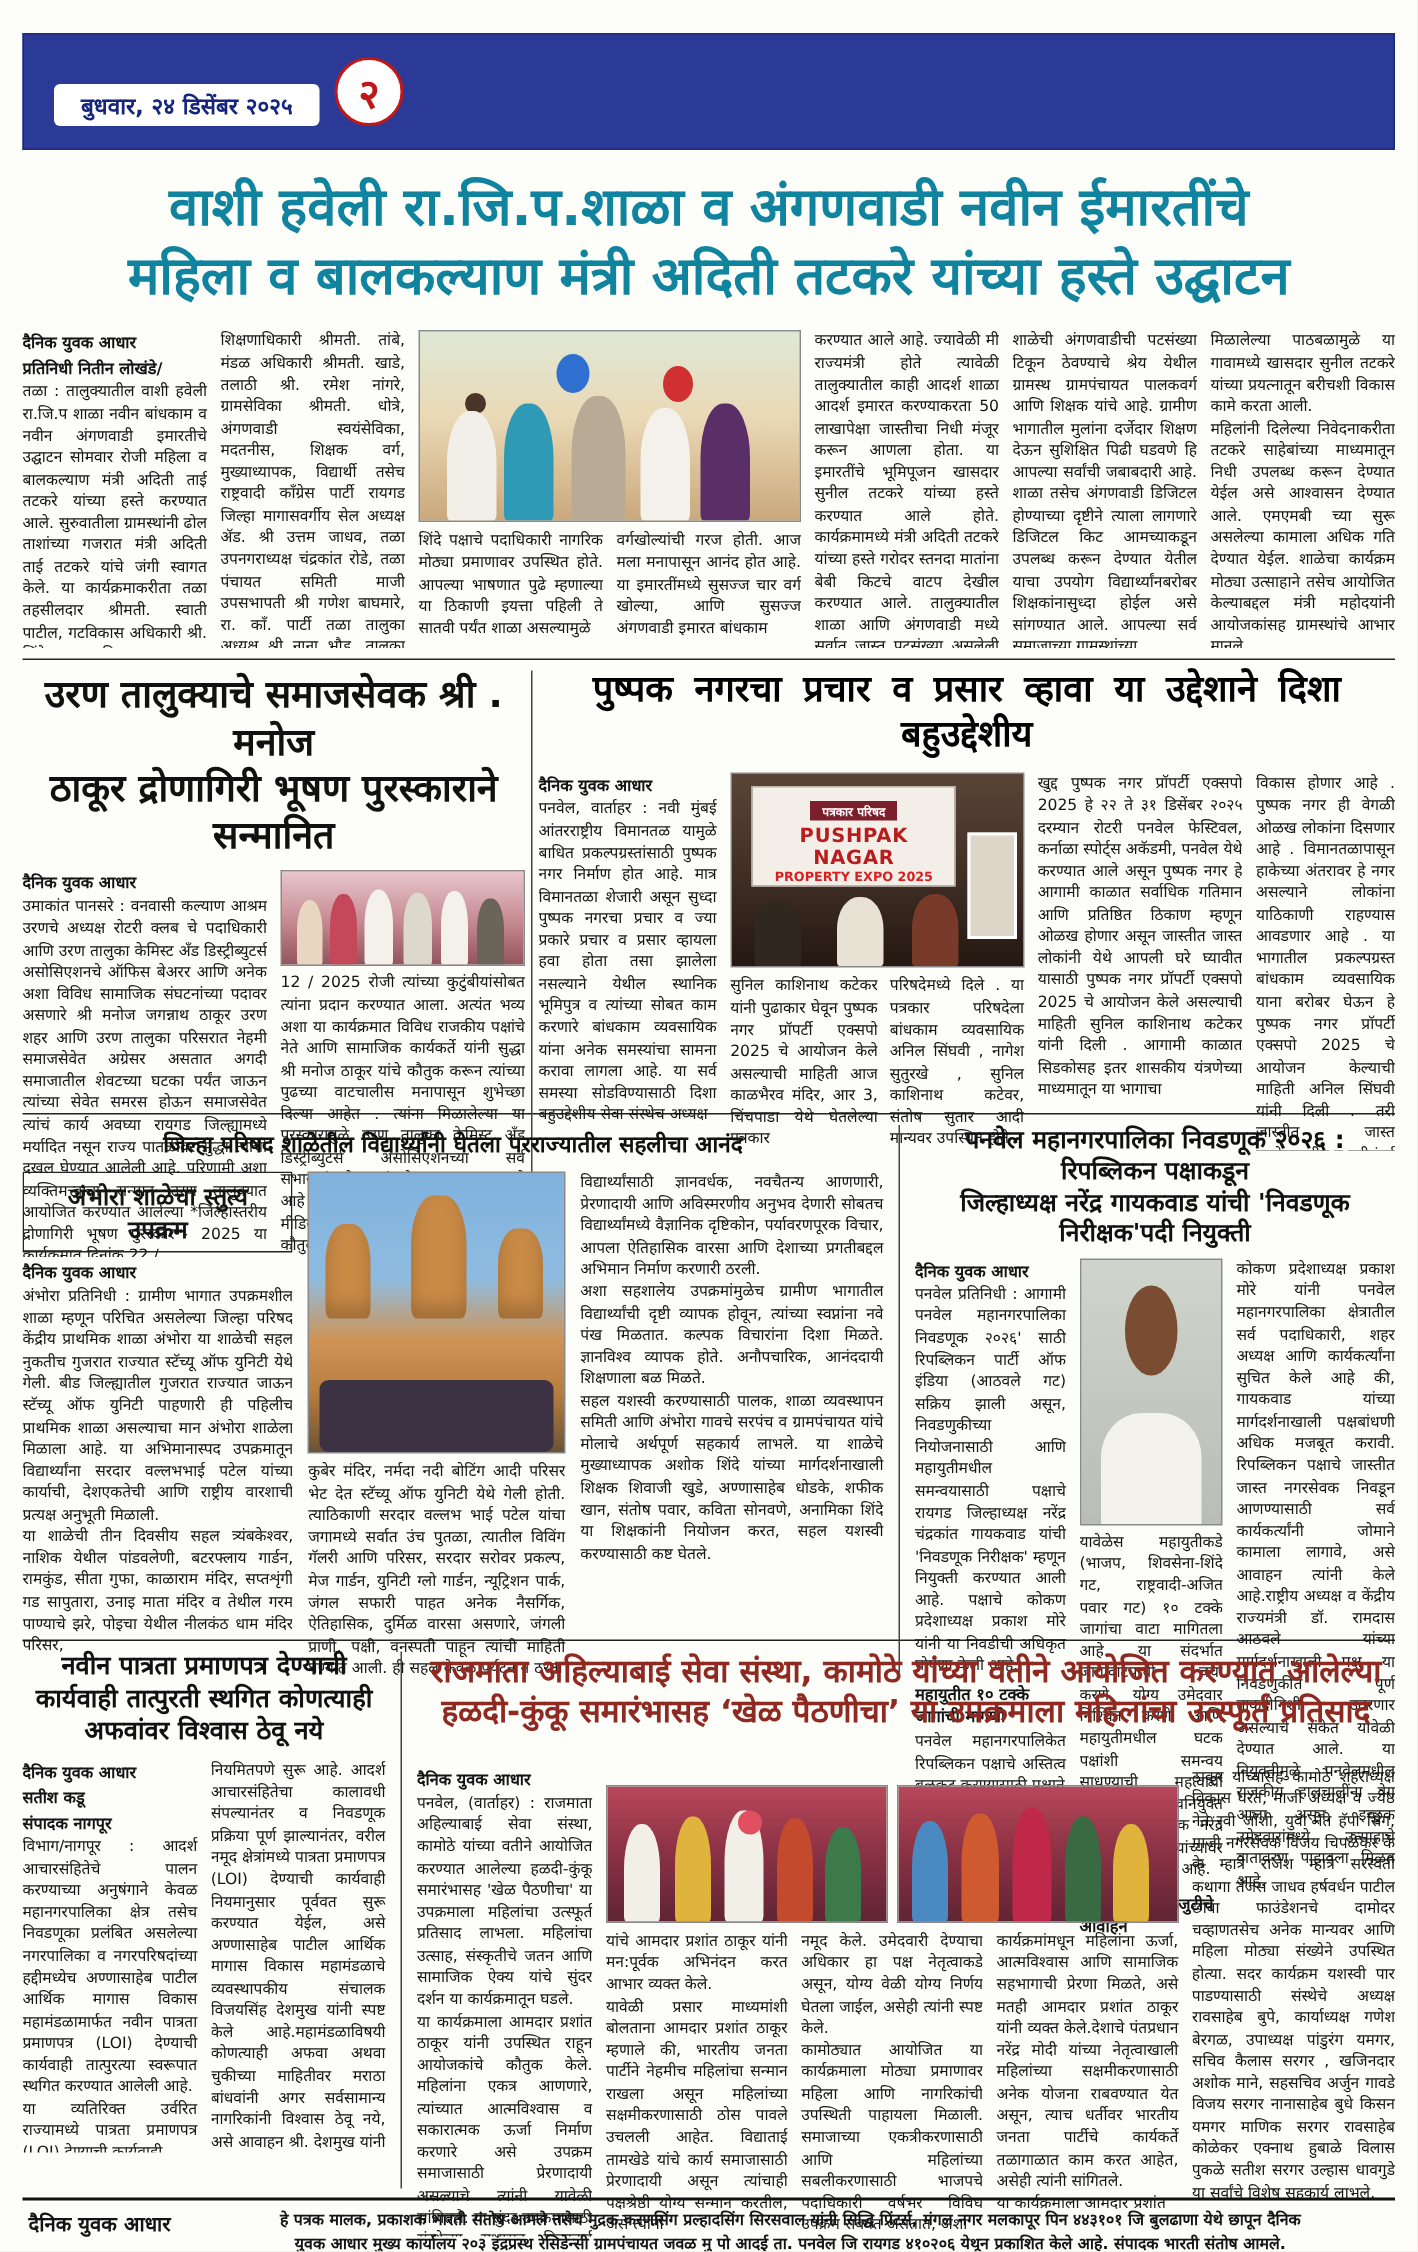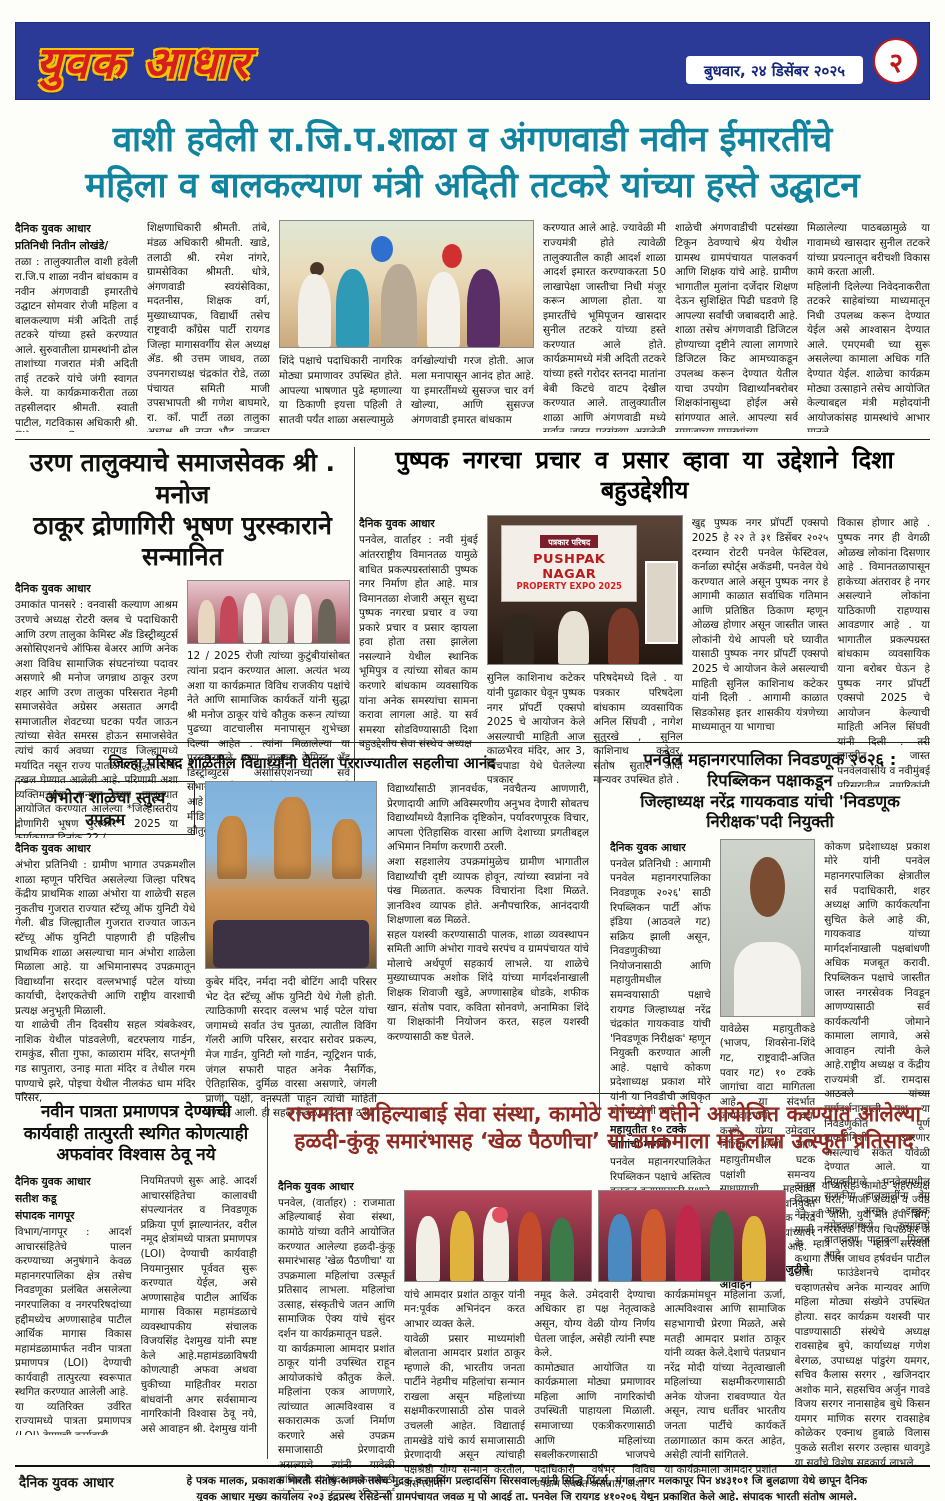--- a/index.html
+++ b/index.html
@@ -59,21 +59,21 @@
   .rajmata-mid { display:flex; flex-direction:column; gap:5px;margin-top:12px; }
   .rajmata-photos { display:grid; grid-template-columns:1fr 1fr; gap:6px; height:92px; }
   .rajmata-caps { display:grid; grid-template-columns:1fr 1fr 1fr; gap:9px; flex:1; }
 
   
   .photo { position:relative; overflow:hidden; border:1px solid #8a8a8a; background:#c9c2b2; }
   .fig { position:absolute; bottom:0; border-radius:46% 46% 6% 6%; }
   .head { position:absolute; border-radius:50%; }
   .p-lead { height:128px; background:linear-gradient(180deg,#dfe8d5 0%,#ead9b6 45%,#caa87c 100%); }
   .p-award { height:64px; background:linear-gradient(180deg,#e8c7cd 0%,#c58890 55%,#93545c 100%); }
-  .p-expo { height:150px; background:linear-gradient(180deg,#5a4438 0%,#3c2b22 60%,#241811 100%); }
+  .p-expo { height:130px; background:linear-gradient(180deg,#5a4438 0%,#3c2b22 60%,#241811 100%); }
   .banner { position:absolute; left:7%; top:6%; width:70%; height:52%; background:#f3efe8; border:1px solid #b9b2a4; padding:4px 4px 2px 4px; text-align:center; }
   .banner .b1 { background:#7c1f2c; color:#fff; font-size:8px; font-weight:700; display:inline-block; padding:1px 8px; }
   .banner .b2 { color:#b91c1c; font-weight:800; font-size:13px; letter-spacing:.5px; margin-top:2px; }
   .banner .b3 { color:#d81f1f; font-weight:800; font-size:8.5px; }
   .inset { position:absolute; right:2%; top:30%; width:17%; height:56%; background:#ddd6c8; border:2px solid #fff; }
   .p-trip { height:188px; background:linear-gradient(180deg,#7fb2dc 0%,#8fbbe0 38%,#cf9454 60%,#b97f41 78%,#6b5336 100%); }
   .statue { position:absolute; background:#c98a46; border-radius:40% 40% 10% 10%; box-shadow:inset 0 -8px 12px #00000033; }
   .p-portrait { height:178px; background:linear-gradient(180deg,#cfd4cd 0%,#b8beb6 100%); }
   .p-event { background:linear-gradient(180deg,#b8475a 0%,#8e3346 45%,#5f2433 100%); }
 
@@ -82,21 +82,20 @@
   .foot-row1 { display:flex; align-items:flex-start; gap:14px; border-bottom:1.4px solid #111; padding:2px 4px 4px 4px; }
   .foot-mast { font-weight:800; font-size:13.5px; white-space:nowrap; }
   .foot-marathi { flex:1; text-align:center; font-size:10.6px; line-height:1.45; font-weight:600; }
 </style>
 </head>
 <body>
 
 <div class="page">
 
   <header class="masthead">
-    <div class="logo">युवक आधार</div>
     <div class="mast-right">
       <div class="datebox">बुधवार, २४ डिसेंबर २०२५</div>
       <div class="pagenum">२</div>
     </div>
   </header>
 
   <section>
     <h1 class="lead-hl">
       <span>वाशी हवेली रा.जि.प.शाळा व अंगणवाडी नवीन ईमारतींचे</span><br>
       <span>महिला व बालकल्याण मंत्री अदिती तटकरे यांच्या हस्ते उद्घाटन</span>

